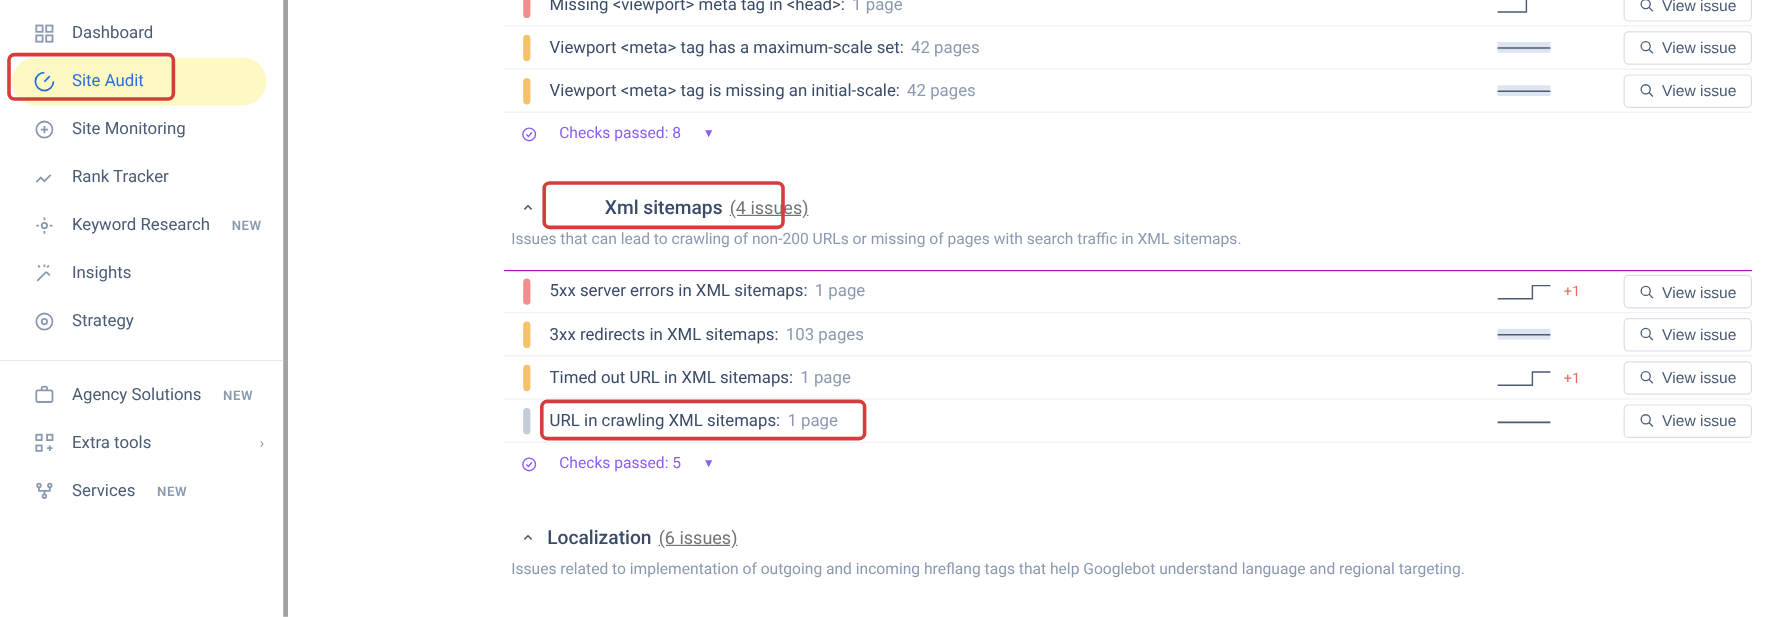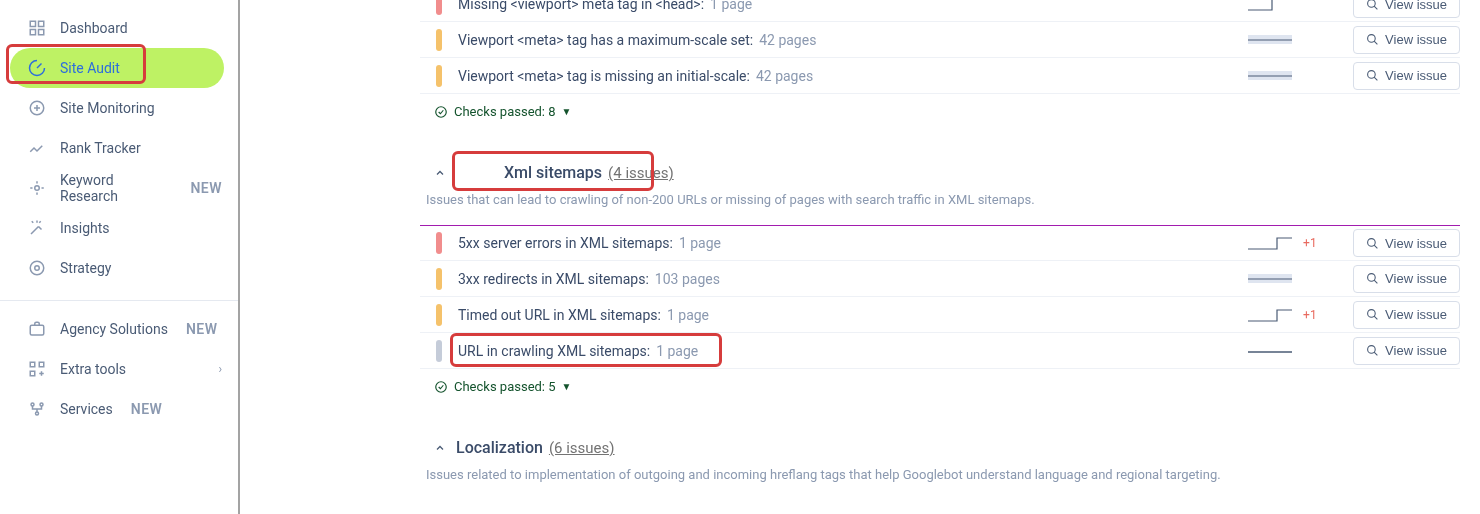--- a/index.html
+++ b/index.html
@@ -13,55 +13,55 @@
   overflow: hidden;
   position: relative;
 }
 .sidebar {
   position: absolute;
   left: 0;
   top: 0;
   width: 240px;
   height: 514px;
   background: #fff;
-  border-right: 2px solid #a3a3a3;
+  border-right: 4px solid #a3a3a3;
   padding-top: 8px;
 }
 .side-item {
   display: flex;
   align-items: center;
   gap: 14px;
   height: 40px;
   padding-left: 28px;
   padding-right: 16px;
   color: #4a5b75;
   font-size: 14px;
   cursor: pointer;
   position: relative;
 }
 .side-item.active {
-  background: #bef264;
+  background: #fef9c3;
   color: #2d6edc;
   border-radius: 999px;
   margin-left: 10px;
   margin-right: 14px;
   padding-left: 18px;
 }
 .side-item .icn {
   width: 18px;
   height: 18px;
   display: inline-flex;
   align-items: center;
   justify-content: center;
   color: #8b99b0;
   flex-shrink: 0;
 }
 .side-item.active .icn { color: #2d6edc; }
 .side-item .badge-new {
-  font-size: 14px;
+  font-size: 11px;
   font-weight: 600;
   color: #8b99b0;
   letter-spacing: 0.5px;
   margin-left: 4px;
 }
 .side-item .chev {
   margin-left: auto;
   color: #8b99b0;
   font-size: 12px;
 }
@@ -129,22 +129,22 @@
   align-items: center;
   gap: 6px;
   color: #4a5b75;
   font-size: 13px;
   cursor: pointer;
   margin-left: 26px;
 }
 .checks-passed {
   display: flex;
   align-items: center;
-  gap: 6px;
-  color: #14532d;
+  gap: 18px;
+  color: #8b5cf6;
   font-size: 13px;
   margin-left: 194px;
   padding: 10px 0;
 }
 .section-header {
   display: flex;
   align-items: center;
   gap: 10px;
   margin-left: 194px;
   margin-top: 34px;

